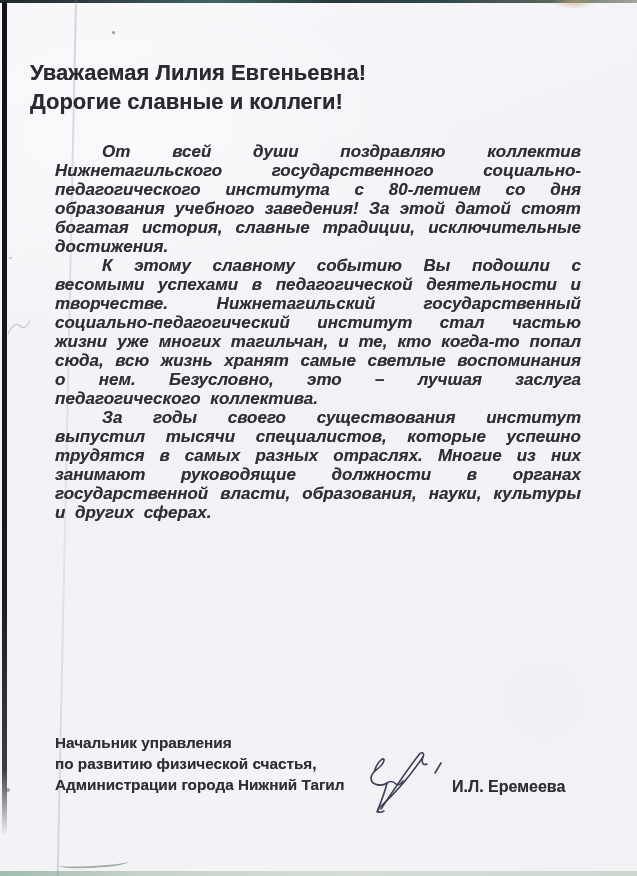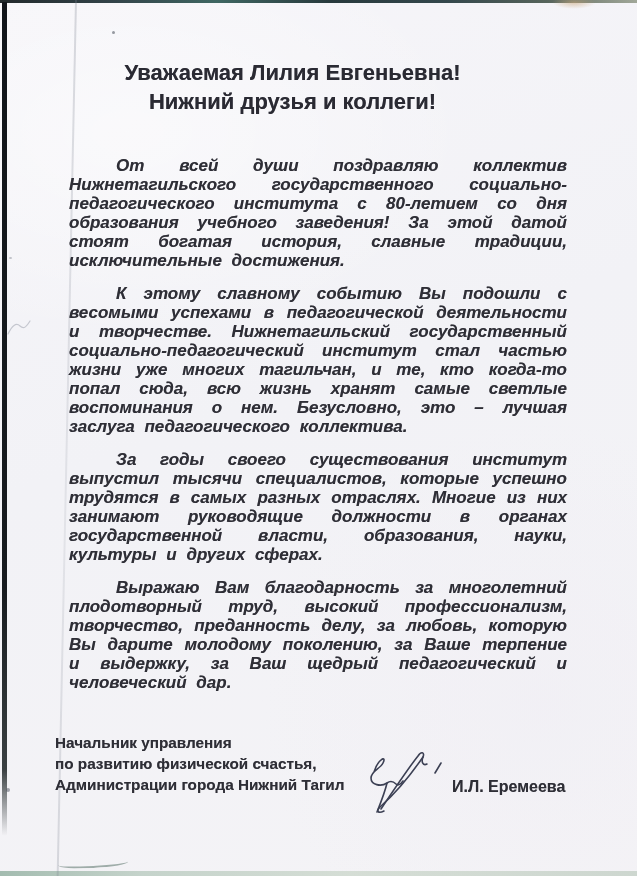--- a/index.html
+++ b/index.html
@@ -54,39 +54,39 @@
   .speck.s3 { left: 9px;  top: 257px; width: 3px; height: 2px; background: rgba(110,114,126,.4); }
   .pencil-mark {
     position: absolute; left: 6px; top: 318px; width: 26px; height: 20px;
     opacity: .45;
   }
 
   
   .content { position: absolute; inset: 0; color: #2e2e36; }
   .title {
     position: absolute; left: 30px; top: 58px; width: 525px;
-    text-align: center;
+    text-align: left;
     font-weight: bold;
     font-size: 22px;
     line-height: 29px;
     color: #2a2a33;
     text-shadow: 0 0 .5px rgba(42,42,51,.55);
   }
   .body {
     position: absolute; left: 55px; top: 142px; width: 526px;
     font-weight: bold;
     font-style: italic;
     font-size: 17px;
     line-height: 19px;
     text-align: justify;
     word-spacing: 5px;
     color: #2e2e36;
     text-shadow: 0 0 .5px rgba(46,46,54,.5);
   }
-  .body p { margin: 14px; text-indent: 47px; }
+  .body p { margin: 0; text-indent: 47px; }
   .sign-role {
     position: absolute; left: 55px; top: 732px;
     font-weight: bold;
     font-size: 15.3px;
     line-height: 21px;
     color: #2e2e36;
     text-shadow: 0 0 .5px rgba(46,46,54,.5);
   }
   .autograph { position: absolute; left: 364px; top: 748px; }
   .signer-name {
@@ -112,28 +112,27 @@
   <div class="speck s2"></div>
   <div class="speck s3"></div>
   <svg class="pencil-mark" width="26" height="20" viewBox="0 0 26 20">
     <path d="M2,16 C6,8 10,4 14,8 C18,12 21,8 24,3" stroke="#8e93a0" stroke-width="1.2" fill="none" stroke-linecap="round"></path>
   </svg>
 
   <div class="content">
 
     <div class="title">
       <div>Уважаемая Лилия Евгеньевна!</div>
-      <div>Нижний друзья и коллеги!</div>
+      <div>Дорогие славные и коллеги!</div>
     </div>
 
     <div class="body">
       <p>От всей души поздравляю коллектив Нижнетагильского государственного социально-педагогического института с 80-летием со дня образования учебного заведения! За этой датой стоят богатая история, славные традиции, исключительные достижения.</p>
       <p>К этому славному событию Вы подошли с весомыми успехами в педагогической деятельности и творчестве. Нижнетагильский государственный социально-педагогический институт стал частью жизни уже многих тагильчан, и те, кто когда-то попал сюда, всю жизнь хранят самые светлые воспоминания о нем. Безусловно, это – лучшая заслуга педагогического коллектива.</p>
       <p>За годы своего существования институт выпустил тысячи специалистов, которые успешно трудятся в самых разных отраслях. Многие из них занимают руководящие должности в органах государственной власти, образования, науки, культуры и других сферах.</p>
-      <p>Выражаю Вам благодарность за многолетний плодотворный труд, высокий профессионализм, творчество, преданность делу, за любовь, которую Вы дарите молодому поколению, за Ваше терпение и выдержку, за Ваш щедрый педагогический и человеческий дар.</p>
     </div>
 
     <div class="sign-role">
       <div>Начальник управления</div>
       <div>по развитию физической счастья,</div>
       <div>Администрации города Нижний Тагил</div>
     </div>
 
     <svg class="autograph" width="80" height="74" viewBox="0 0 80 74">
       <g stroke="#3c4054" stroke-width="1.6" fill="none" stroke-linecap="round" stroke-linejoin="round">

